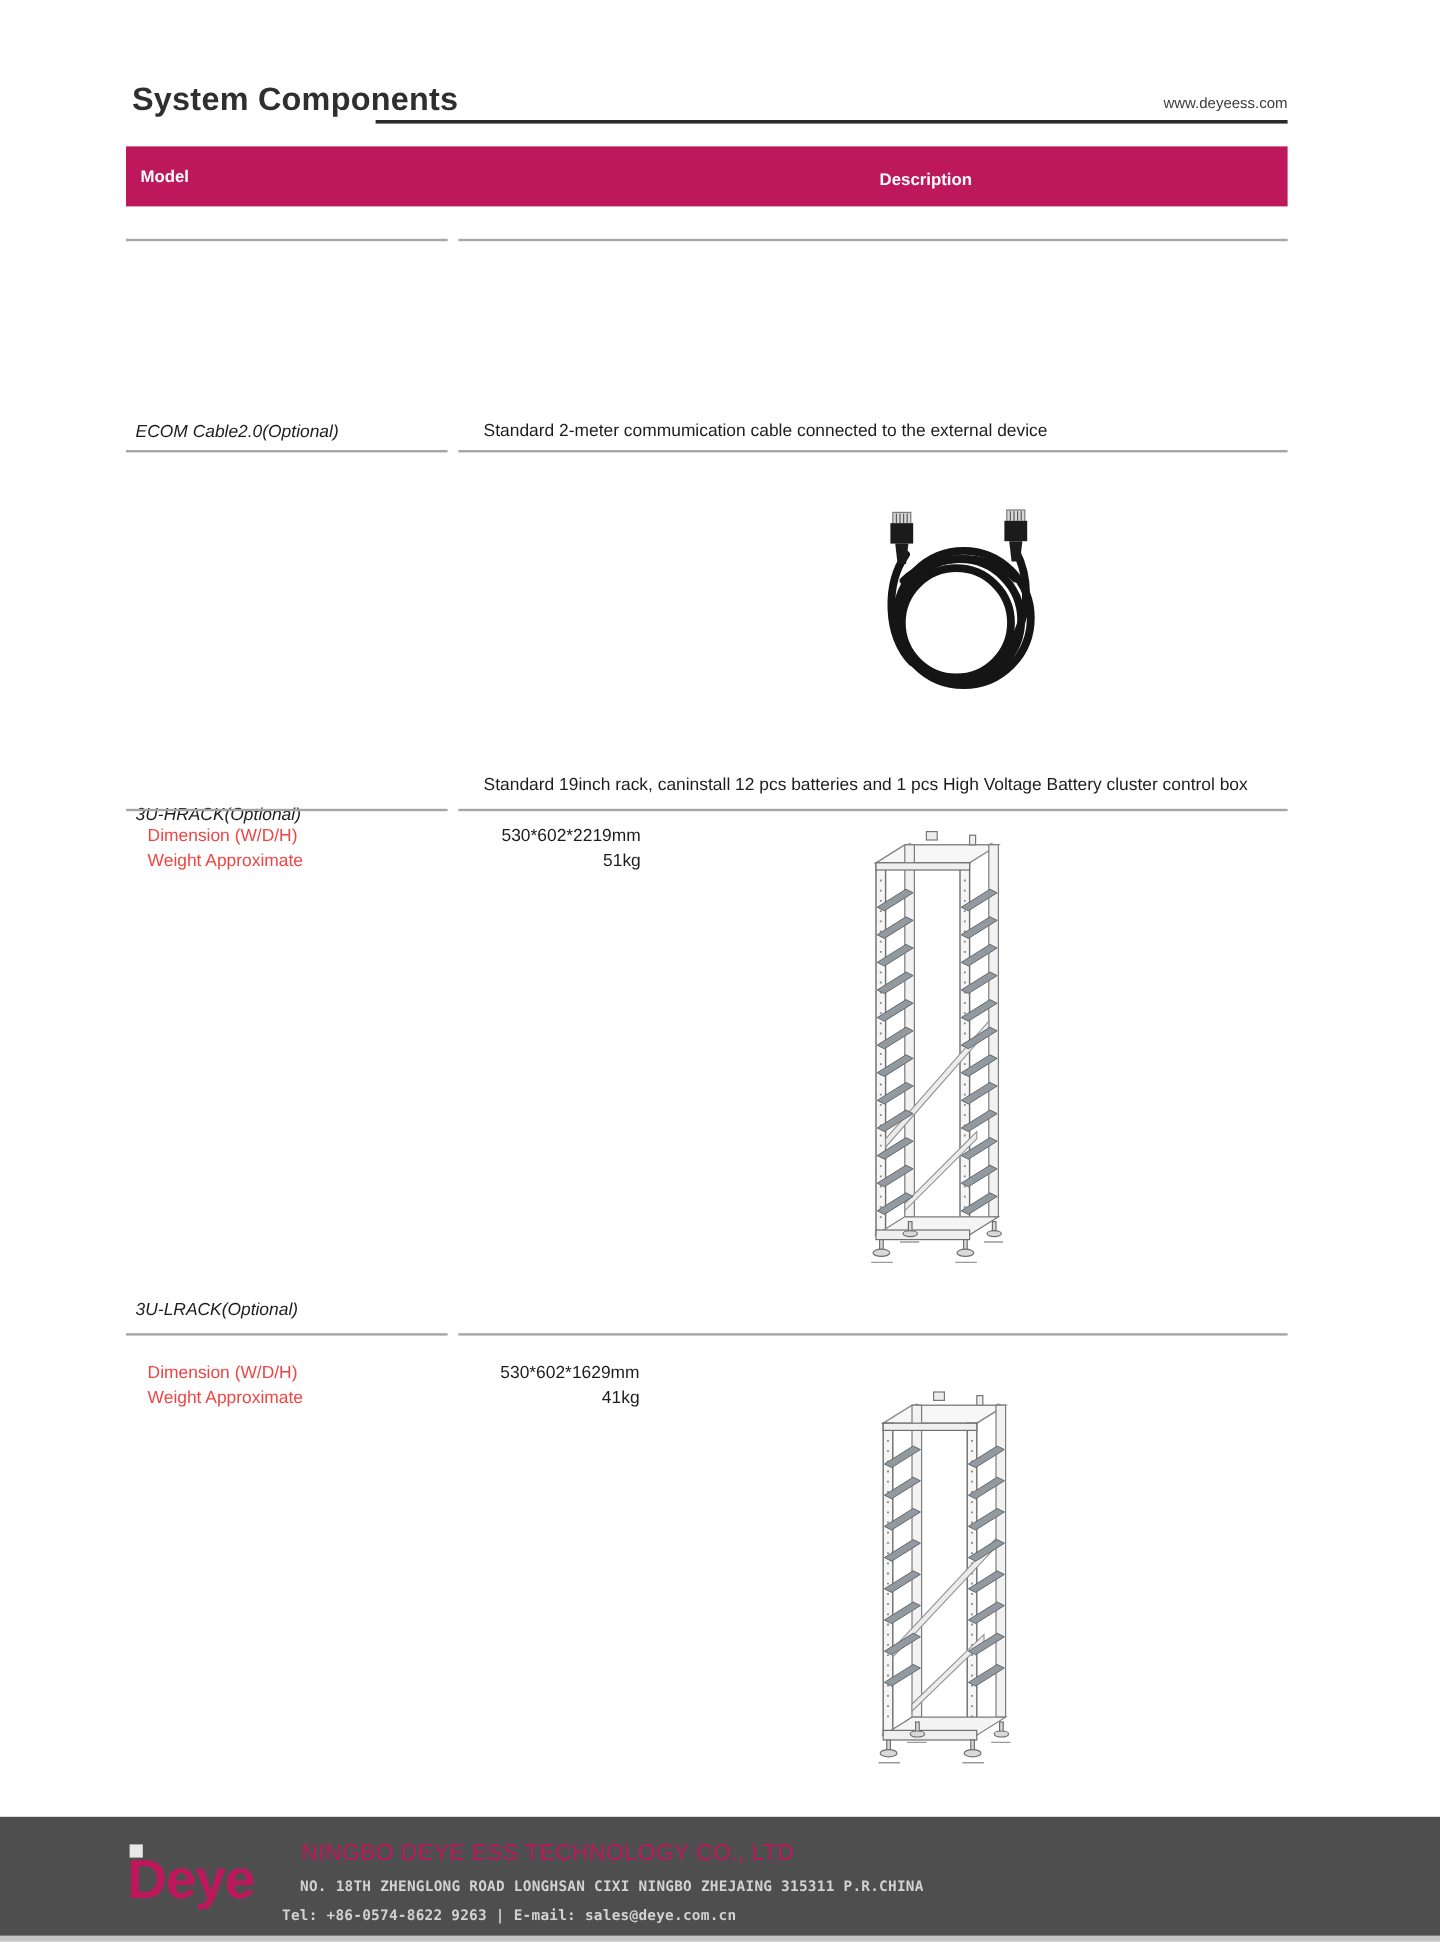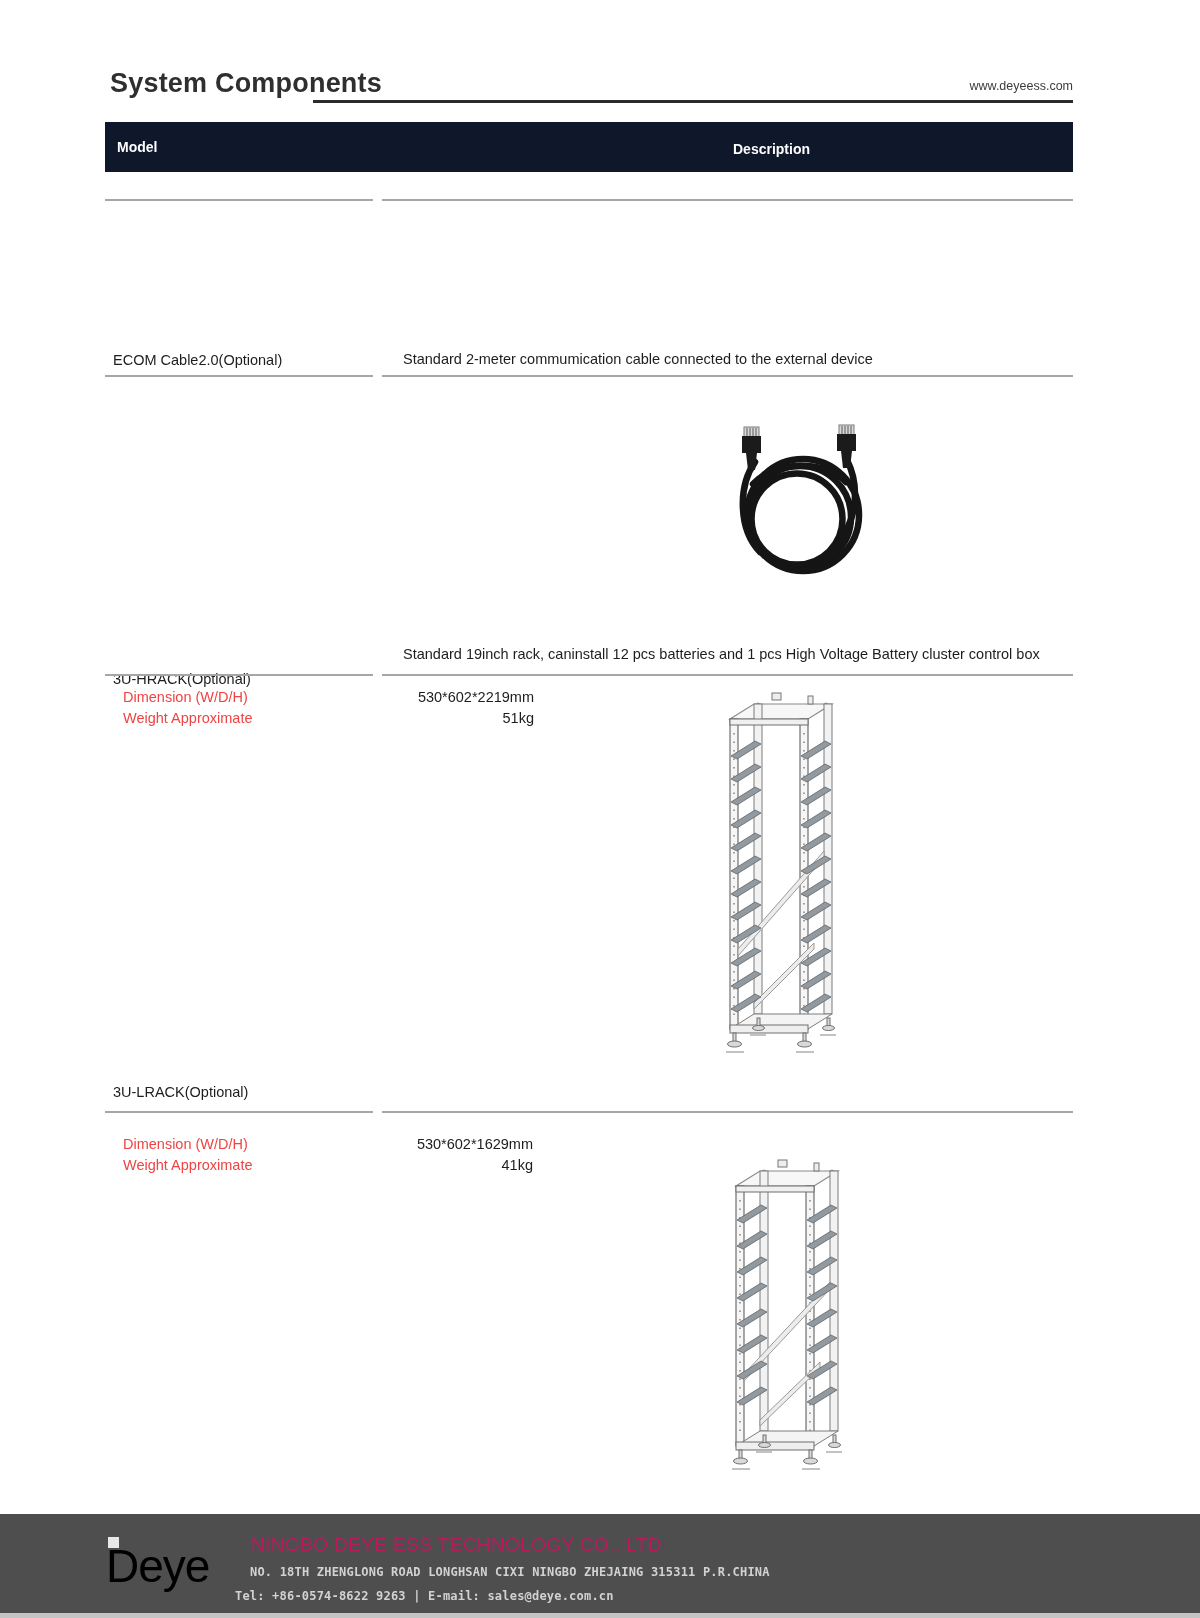--- a/index.html
+++ b/index.html
@@ -7,39 +7,39 @@
         font-family:"Liberation Sans",sans-serif;color:#1f1f1f;overflow:hidden;margin:0 auto;padding-left:33px;}
   .abs{position:absolute;}
 
   
   .doc-title{left:110px;top:68px;font-size:27px;font-weight:bold;color:#2f2f2f;letter-spacing:.2px;}
   .title-underline{left:313px;top:100px;width:760px;height:3px;background:#2b2b2b;}
   .website{left:873px;top:79px;width:200px;text-align:right;font-family:Liberation Sans, sans-serif;
            font-size:12.5px;color:#3c3c3c;}
 
   
-  .thead{left:105px;top:122px;width:968px;height:50px;background:#0f172a;}
+  .thead{left:105px;top:122px;width:968px;height:50px;background:#be185d;}
   .thead .model-h{position:absolute;left:12px;top:17px;font-size:14px;font-weight:bold;color:#fdfdfd;}
   .thead .desc-h{position:absolute;left:628px;top:19px;font-size:14px;font-weight:bold;color:#fdfdfd;}
 
   
   .div-l{left:105px;width:268px;height:2px;background:#a6a6a6;}
   .div-r{left:382px;width:691px;height:2px;background:#a6a6a6;}
 
-  .model-cell{left:113px;width:280px;font-size:14.5px;color:#1d1d1d;}
+  .model-cell{left:113px;width:280px;font-size:14.5px;color:#1d1d1d;font-style:italic;}
   .desc-cell{left:403px;width:650px;font-size:14.5px;color:#1d1d1d;white-space:nowrap;}
   .spec-label{left:123px;width:260px;font-size:14.5px;color:#ef4444;}
   .spec-value{width:120px;text-align:right;font-size:14.5px;color:#1d1d1d;white-space:nowrap;}
 
   
   .footer-bar{left:0;top:1514px;width:1200px;height:104px;background:#4f4e4e;}
   .footer-strip{left:0;top:1613px;width:1200px;height:5px;background:#c4c4c4;}
   .logo{left:106px;top:1537px;width:130px;height:58px;}
   .logo .dot{position:absolute;left:2px;top:0;width:11px;height:11px;background:#e8e8e8;}
-  .logo .word{position:absolute;left:0;top:6px;font-size:46px;font-weight:normal;color:#000000;
+  .logo .word{position:absolute;left:0;top:6px;font-size:46px;font-weight:bold;color:#be185d;
               letter-spacing:-1px;line-height:1;}
   .f-company{left:235px;top:1534px;font-size:19px;color:#be185d;letter-spacing:.4px;margin-left:16px;}
   .f-address{left:235px;top:1565px;font-family:"DejaVu Sans Mono",monospace;font-weight:bold;
              font-size:12px;color:#d2d2d2;letter-spacing:.2px;margin-left:15px;}
   .f-contact{left:235px;top:1589px;font-family:"DejaVu Sans Mono",monospace;font-weight:bold;
              font-size:12px;color:#d2d2d2;letter-spacing:.2px;}
 
   svg{display:block;}
 </style>
 </head>

